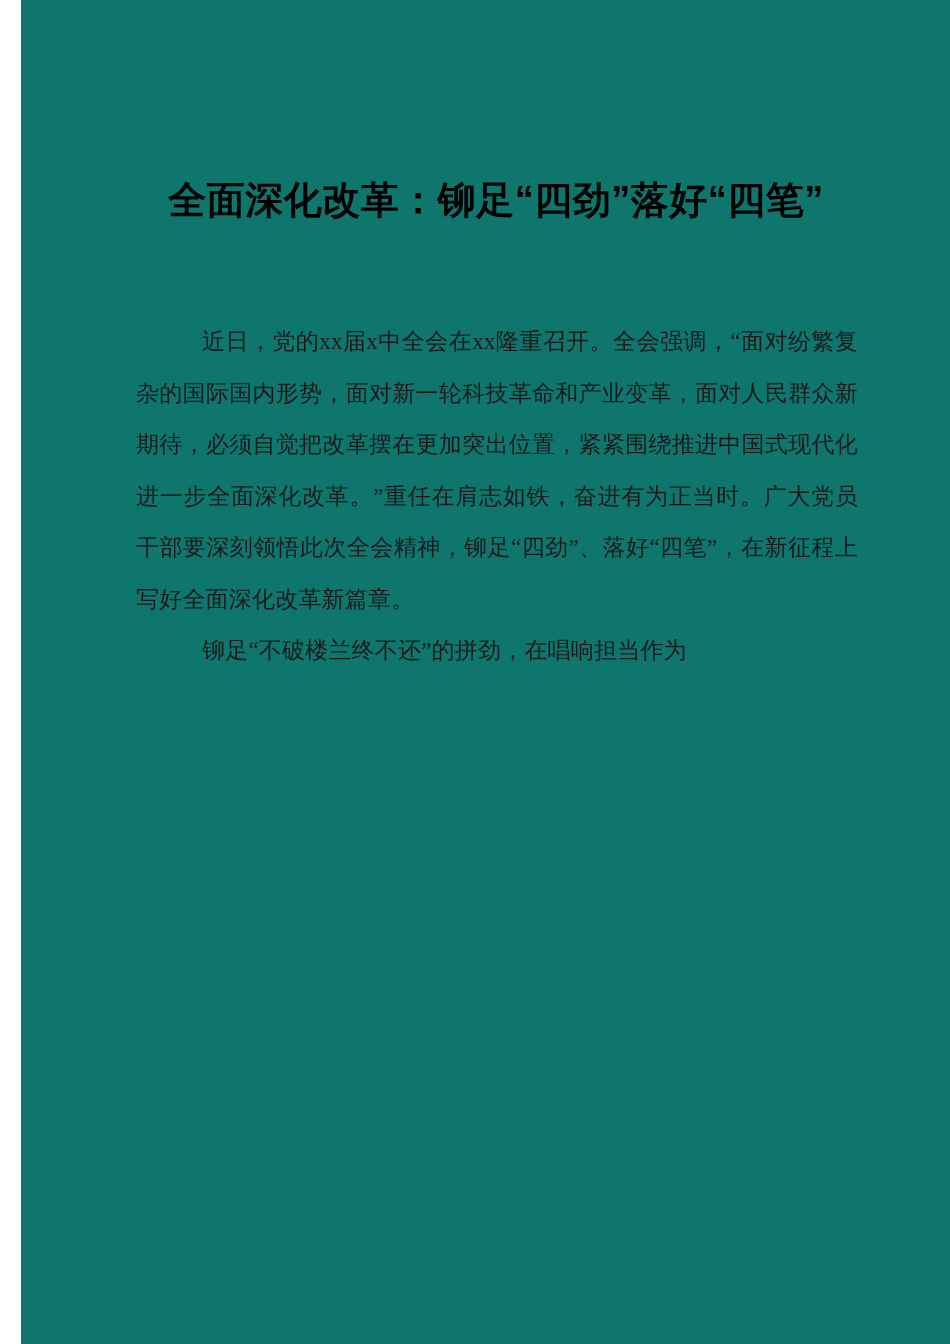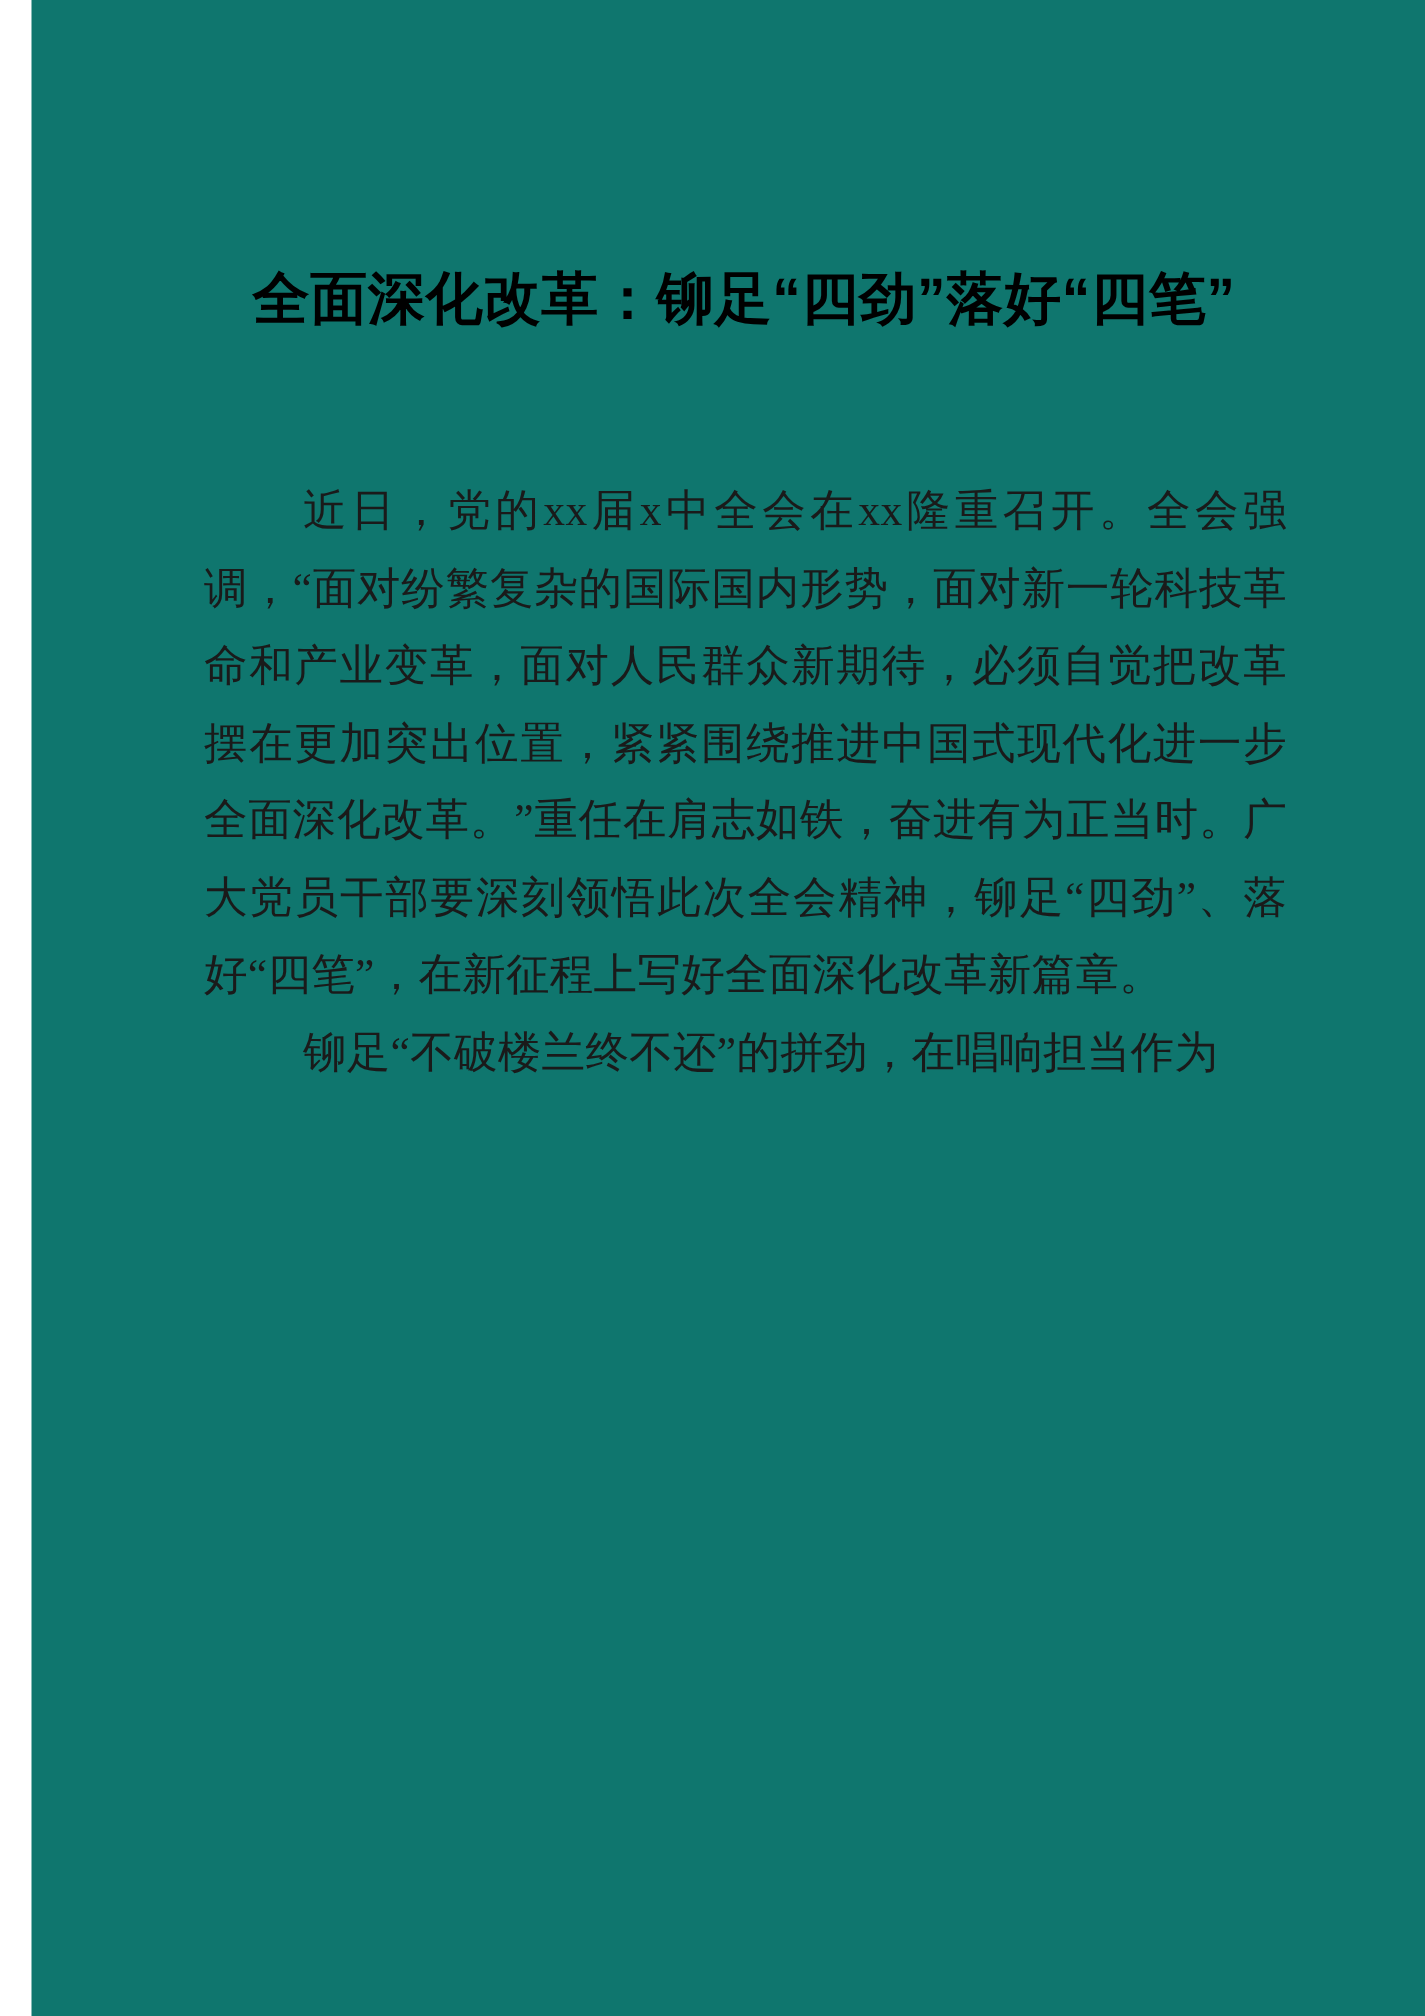--- a/index.html
+++ b/index.html
@@ -44,21 +44,21 @@
 
   .body-block {
     position: absolute;
     left: 115px;
     top: 316px;
     width: 722px;
   }
 
   .para {
     font-family: "Liberation Serif", "DejaVu Serif", serif;
-    font-size: 29px;
+    font-size: 23px;
     line-height: 51.5px;
     text-align: justify;
     text-justify: inter-character;
     text-indent: 66px;
     margin: 0 0 0 0;
     padding: 0;
     color: #1a1a1a;
     letter-spacing: 0.2px;
     word-break: break-all;
   }

